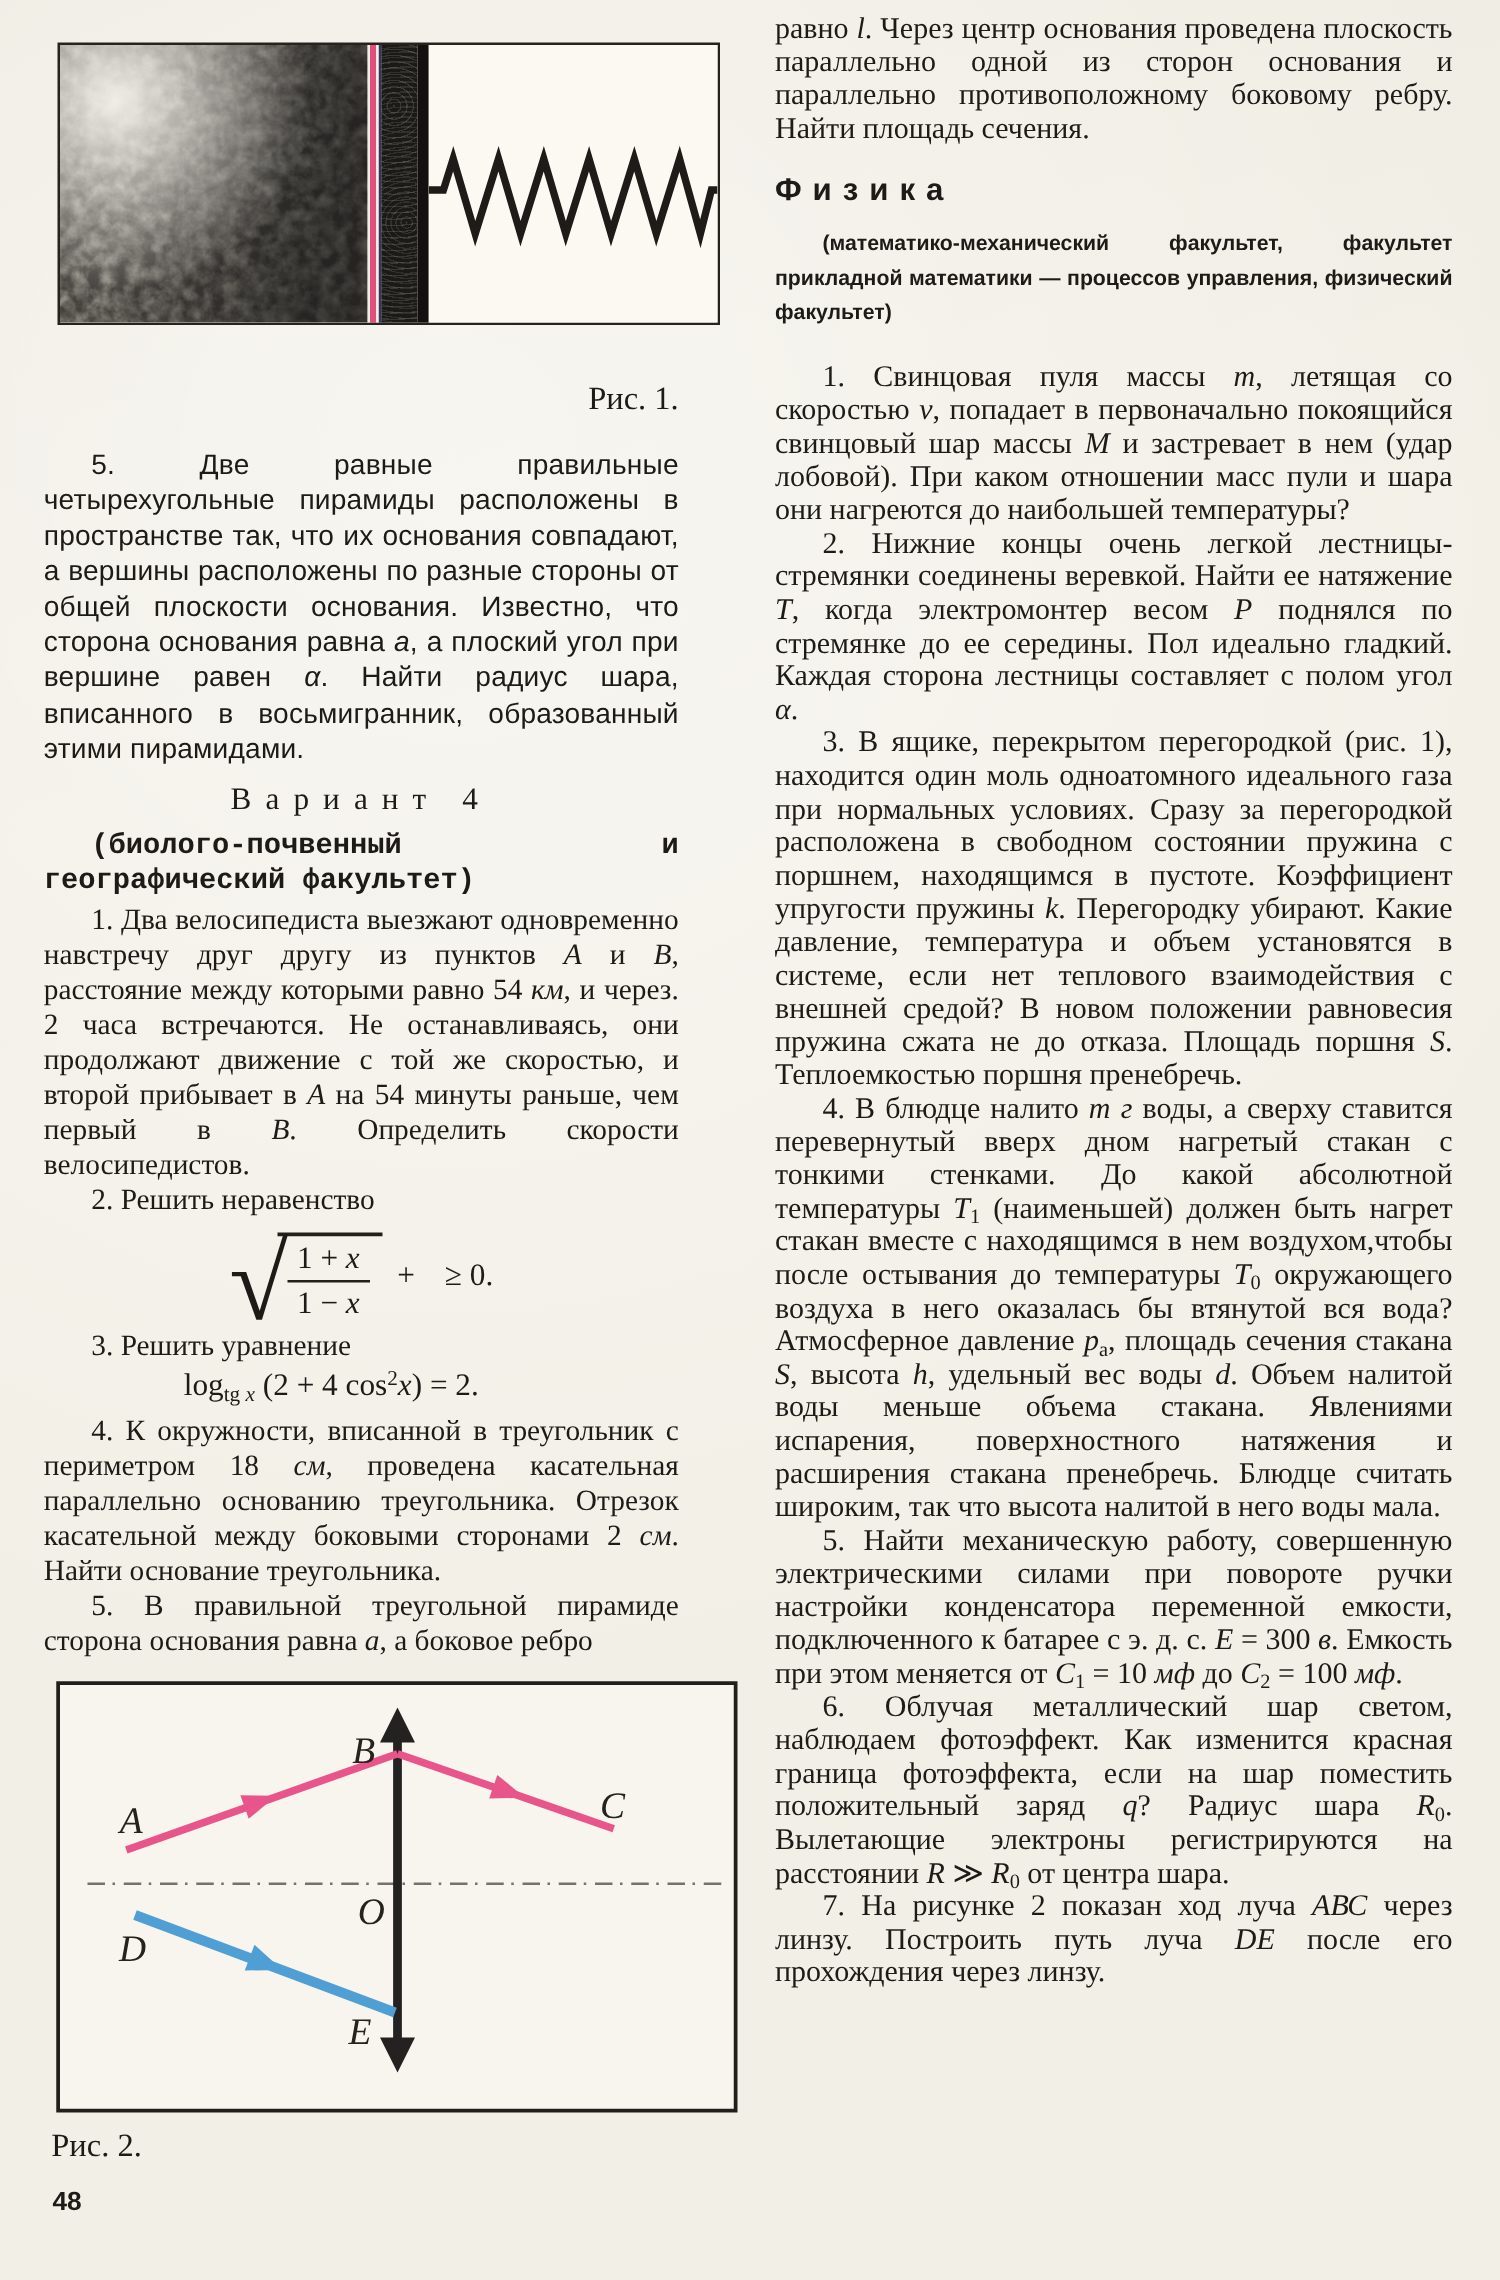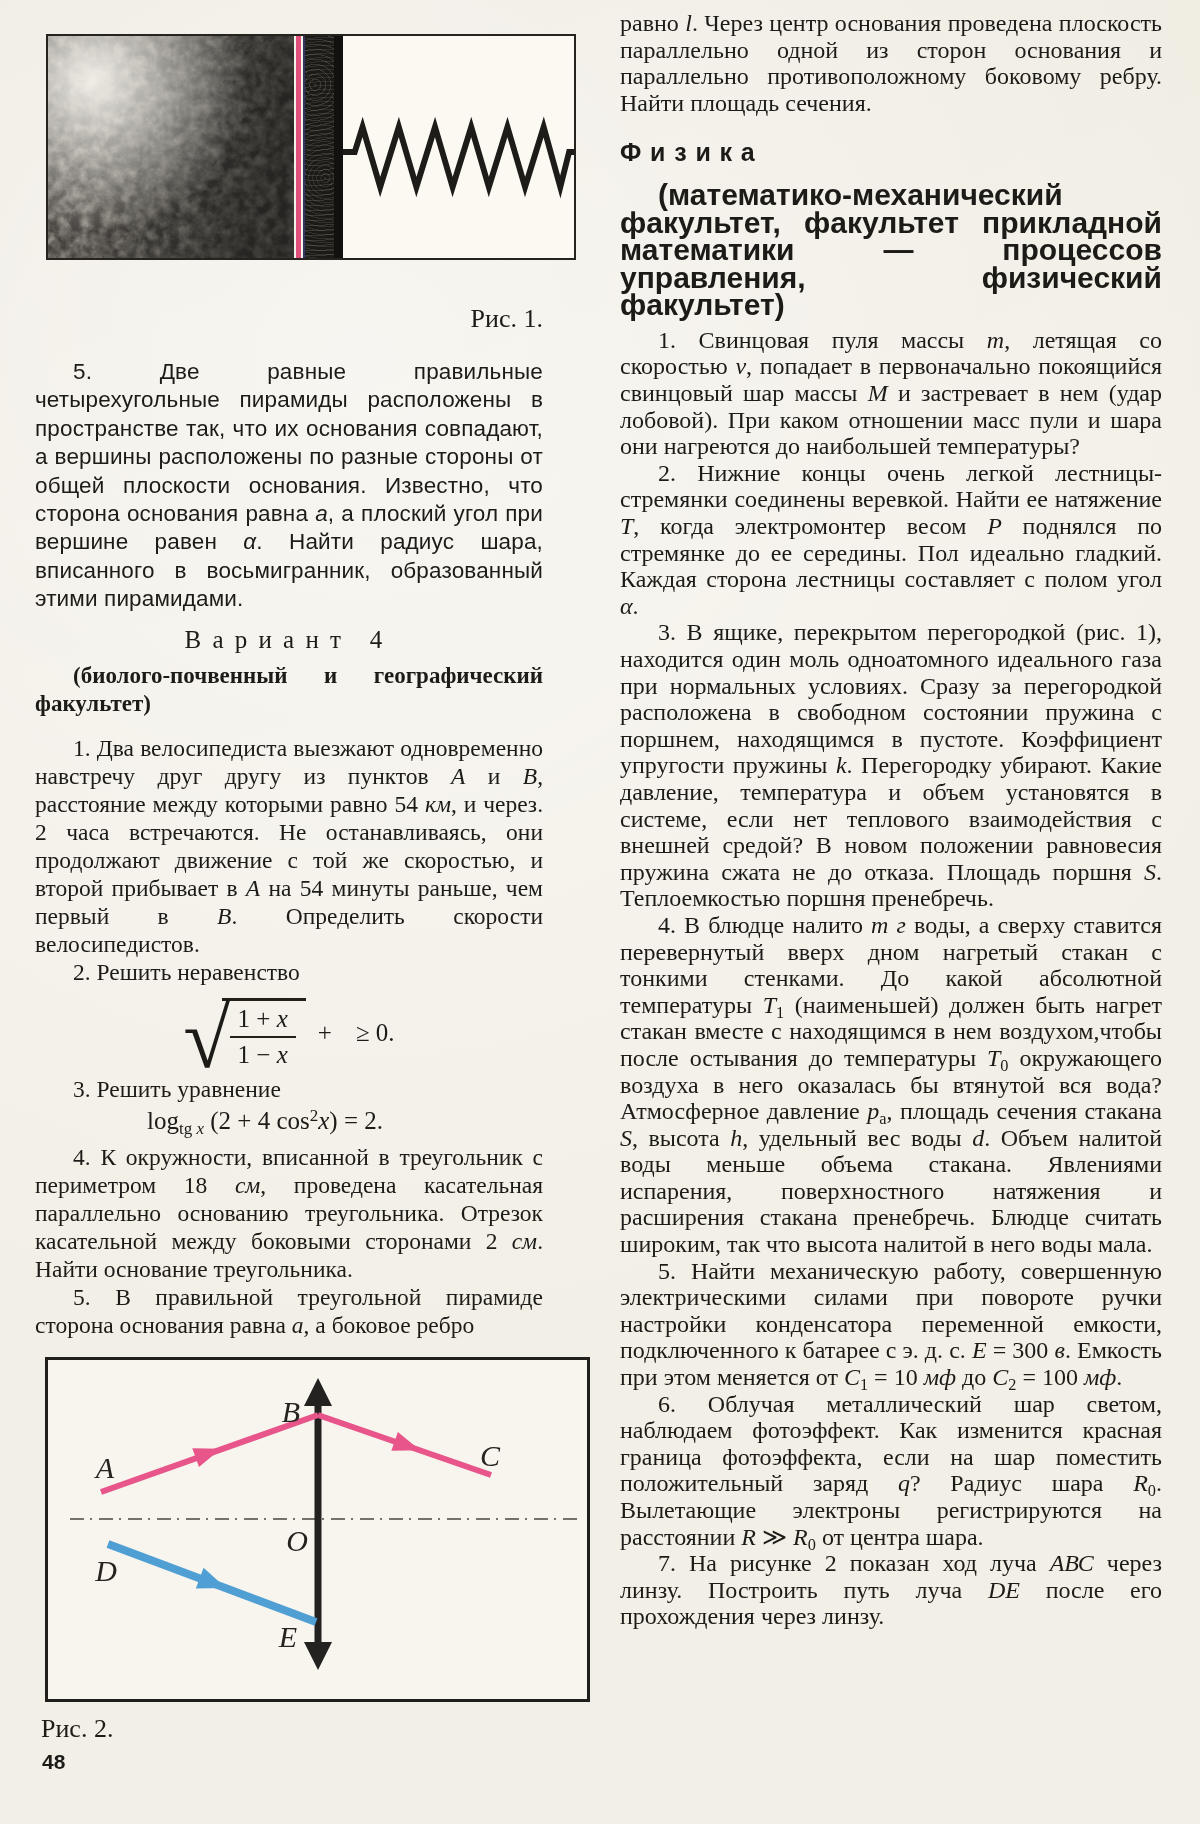--- a/index.html
+++ b/index.html
@@ -10,26 +10,26 @@
         overflow:hidden;color:#1d1b17;font-family:"Liberation Serif",serif;}
   .col-left{position:absolute;left:35px;top:0;width:508px;}
   .col-right{position:absolute;left:620px;top:0;width:542px;}
 
   
   .par{margin:0;text-align:justify;text-indent:38px;font-size:23.5px;line-height:28px;}
   .rpar{margin:0;text-align:justify;text-indent:38px;font-size:24px;line-height:26.6px;}
   .noindent{text-indent:0;}
   .sans-par{font-family:"Liberation Sans",sans-serif;font-size:22.5px;line-height:28.4px;letter-spacing:.15px;}
   .variant-h{margin:12px 0 8px;text-align:center;text-indent:0;font-size:25px;letter-spacing:.45em;}
-  .faculty-h{margin:4px 0 2px;font-family:Liberation Serif, serif;font-weight:bold;
+  .faculty-h{margin:4px 0 2px;font-family:Liberation Mono, monospace;font-weight:bold;
              font-size:23px;line-height:28px;text-align:justify;text-indent:38px;}
   .phys-h{margin:22px 0 14px;font-family:"Liberation Sans",sans-serif;font-weight:bold;
           font-size:25px;letter-spacing:.35em;text-indent:0;}
-  .r-faculty{margin:0 0 8px;font-family:"Liberation Sans",sans-serif;font-weight:bold;
-             font-size:30px;line-height:27.5px;text-align:justify;text-indent:38px;}
+  .r-faculty{margin:0 0 25px;font-family:"Liberation Sans",sans-serif;font-weight:bold;
+             font-size:17px;line-height:27.5px;text-align:justify;text-indent:38px;}
   i{font-style:italic;}
   sub{font-size:68%;vertical-align:-0.28em;line-height:0;}
   sup{font-size:68%;vertical-align:0.45em;line-height:0;}
 
   
   .f2{display:flex;align-items:center;justify-content:center;margin:12px 0 6px;font-size:25px;}
   .bigrad{display:flex;align-items:stretch;}
   .radsign{font-size:86px;line-height:64px;align-self:center;margin-right:-9px;transform:translateY(5px);}
   .radbody{border-top:3px solid #222018;padding:4px 10px 0 8px;}
   .frac{display:inline-flex;flex-direction:column;text-align:left;}
@@ -102,21 +102,21 @@
       </div>
     </div>
     <p class="figcap">Рис. 1.</p>
 
     <p class="par sans-par" style="margin-top:24px">5. Две равные правильные четырехугольные пирамиды расположены в пространстве так, что их основания совпадают, а вершины расположены по разные стороны от общей плоскости основания. Известно, что сторона основания равна <i>a</i>, а плоский угол при вершине равен <i>α</i>. Найти радиус шара, вписанного в восьмигранник, образованный этими пирамидами.</p>
 
     <p class="par variant-h">Вариант 4</p>
 
     <p class="faculty-h">(биолого-почвенный и географический факультет)</p>
 
-    <p class="par" style="margin-top:16px">1. Два велосипедиста выезжают одновременно навстречу друг другу из пунктов <i>А</i> и <i>В</i>, расстояние между которыми равно 54 <i>км</i>, и через. 2 часа встречаются. Не останавливаясь, они продолжают движение с той же скоростью, и второй прибывает в <i>А</i> на 54 минуты раньше, чем первый в <i>В</i>. Определить скорости велосипедистов.</p>
+    <p class="par" style="margin-top:4px">1. Два велосипедиста выезжают одновременно навстречу друг другу из пунктов <i>А</i> и <i>В</i>, расстояние между которыми равно 54 <i>км</i>, и через. 2 часа встречаются. Не останавливаясь, они продолжают движение с той же скоростью, и второй прибывает в <i>А</i> на 54 минуты раньше, чем первый в <i>В</i>. Определить скорости велосипедистов.</p>
 
     <p class="par">2. Решить неравенство</p>
 
     <div class="f2">
       <span class="bigrad">
         <span class="radsign">√</span>
         <span class="radbody">
           <span class="frac">
             <span class="num">1 + <i>x</i></span>
             <span class="den">1 − <i>x</i></span>

